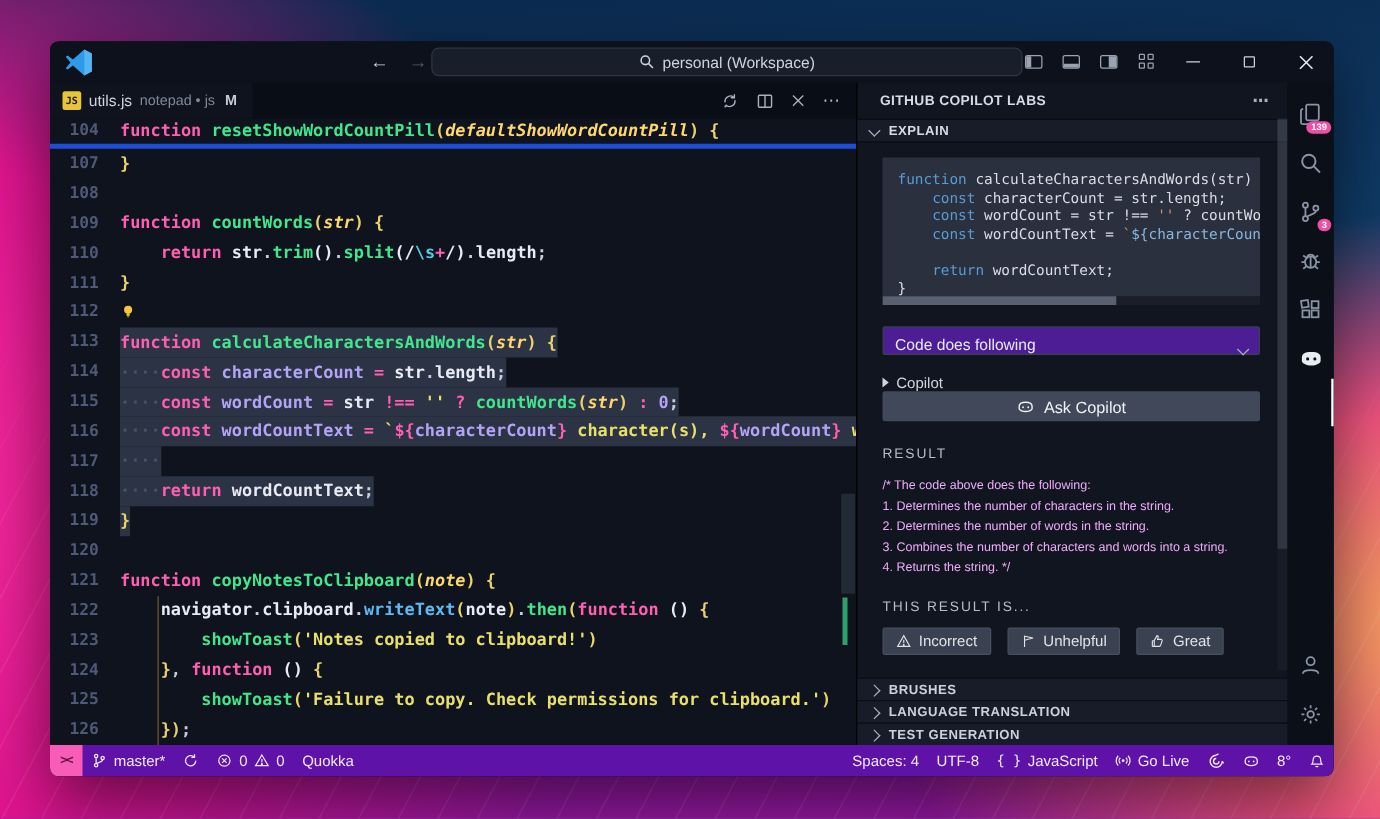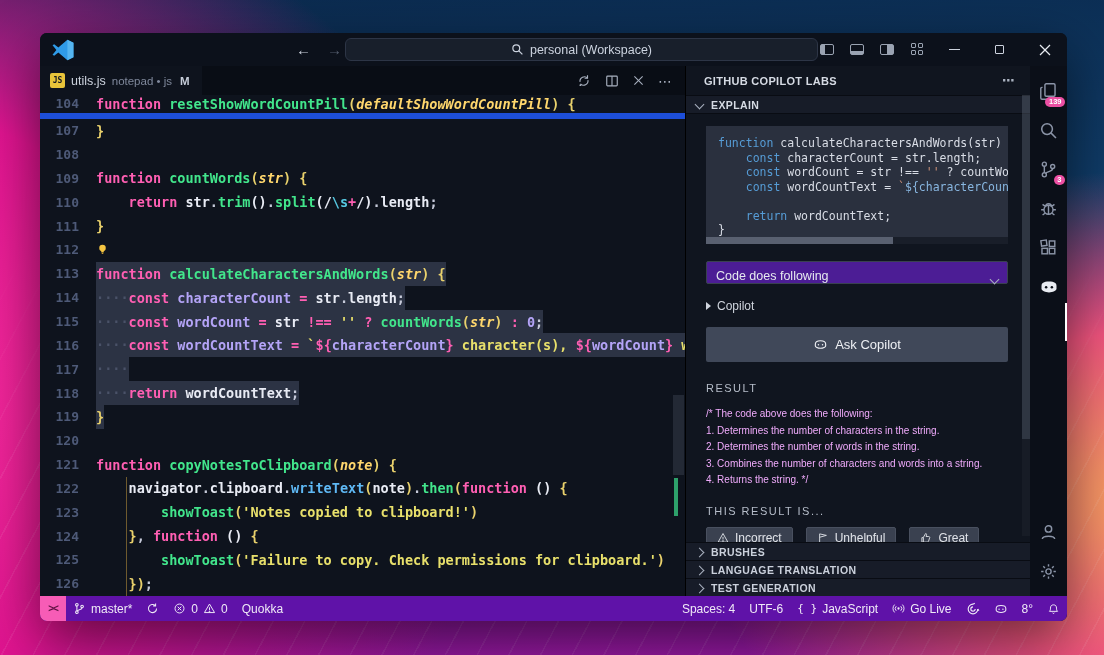--- a/index.html
+++ b/index.html
@@ -37,21 +37,21 @@
   .tabbar{height:29px;background:#090d15;display:flex;align-items:stretch;flex:none}
   .tab{background:#0e131d;display:flex;align-items:center;gap:6px;padding:0 12px 0 10px;font-size:12.5px}
   .jsbadge{width:15px;height:15px;background:#e8c43a;color:#151822;font-weight:bold;font-size:8px;border-radius:2px;
     display:flex;align-items:center;justify-content:center;font-family:"DejaVu Sans Mono",monospace}
   .tabdesc{color:#7f889b;font-size:11.5px}
   .tabgit{color:#c6cdd9;font-size:11.5px;font-weight:bold;margin-left:2px}
   .tabactions{margin-left:auto;display:flex;align-items:center;gap:14px;padding-right:12px;color:#a9b1c0}
   .editor{flex:1;position:relative;overflow:hidden;font-family:"DejaVu Sans Mono","Liberation Mono",monospace;
     font-size:13.5px;font-weight:bold;background:#0e131d}
   .cl{display:flex;height:23.85px;align-items:center}
-  .cl.fold{border-bottom:6px solid #1d4ed8}
+  .cl.fold{border-bottom:4px solid #1d4ed8}
   .gut{width:56px;flex:none;text-align:right;padding-right:17px;color:#4e5a78;font-weight:bold;font-size:13px}
   .code{white-space:pre;display:flex;align-items:center;height:100%}
   .sel .code{background:#2c3344}
   .full .code{flex:1}
   .kw{color:#ff5fb3}.fn{color:#42e68c}.vr{color:#b4a4f7}.pa{color:#ffd76d;font-style:italic}
   .st{color:#e8e06b}.br{color:#e9d16c}.tx{color:#e8ebf4}.pu{color:#c7cbda}
   .op,.lig{color:#ff5fb3}.nu{color:#b4a4f7}.mb{color:#5fb9f5}.cl-t{color:#56c7e0}.ws{color:#4a5268}
   .bulb{display:inline-flex;margin-right:3px}
   .iguide{position:absolute;left:86px;width:1px;background:#6e5a2e}
   .escroll{position:absolute;right:0;top:0;width:13px;height:100%}
@@ -72,21 +72,21 @@
     font-family:"DejaVu Sans Mono","Liberation Mono",monospace;font-size:11.5px;line-height:14.5px}
   .pvl{white-space:pre}
   .pk{color:#569cd6}.pt{color:#d9dde6}.ps{color:#ce9178}.pv{color:#88b6e0}
   .hscroll{position:absolute;left:0;bottom:0;width:100%;height:7px;background:#191e29}
   .hscroll .th{width:62%;height:100%;background:#596070}
   .promptsel{margin-top:17px;height:23px;background:#4c1d95;border:1px solid #3a4150;border-radius:2px;
     display:flex;align-items:flex-end;padding:0 9px;font-size:12.5px;color:#e6e9ef}
   .promptsel .chev{margin-left:auto}
   .advanced{margin-top:15px;display:flex;align-items:center;gap:6px;font-size:12px;color:#cfd4dd}
   .tri{width:0;height:0;border-left:5px solid #cfd4dd;border-top:4px solid transparent;border-bottom:4px solid transparent}
-  .askbtn{margin-top:14px;height:35px;background:#404859;border-radius:2px;display:flex;align-items:center;
+  .askbtn{height:24px;background:#404859;border-radius:2px;display:flex;align-items:center;
     justify-content:center;gap:7px;font-size:13px;color:#eef0f4}
   .reslabel{margin-top:20px;font-size:11px;letter-spacing:1.2px;color:#b6bdc9}
   .restext{margin-top:12px;font-size:10px;line-height:16.5px;color:#f0abfc}
   .fblabel{margin-top:16px;font-size:11px;letter-spacing:1.2px;color:#b6bdc9}
   .fbrow{margin-top:10px;display:flex;gap:13px}
   .fbbtn{height:22px;background:#3a4150;border:1px solid #49505f;border-radius:2px;display:flex;align-items:center;
     gap:6px;padding:0 10px;font-size:12px;color:#e0e3e8}
   .collapsed{flex:none;margin-top:auto}
   .csec{height:18px;background:#171c28;border-top:1px solid #090c13;display:flex;align-items:center;gap:8px;
     padding:0 10px;font-size:10.5px;font-weight:bold;letter-spacing:.4px;color:#cbd1dc}
@@ -495,21 +495,21 @@
       <span>0</span>
     </div>
     <div class="sitem">
         <span>Quokka</span>
       </div>
     <div class="sright">
       <div class="sitem">
           <span>Spaces: 4</span>
         </div>
       <div class="sitem">
-          <span>UTF-6</span>
+          <span>UTF-8</span>
         </div>
       <div class="sitem">
         <span style="font-family:'DejaVu Sans Mono',monospace;font-size:11px">{ }</span>
         <span>JavaScript</span>
       </div>
       <div class="sitem">
         <svg width="13" height="13" viewBox="0 0 16 16" fill="none" stroke="#efe9f7" stroke-width="1.2">
             <circle cx="8" cy="8" r="1.4" fill="#efe9f7" stroke="none"></circle>
             <path d="M5.2 5.2a4 4 0 0 0 0 5.6M10.8 5.2a4 4 0 0 1 0 5.6"></path>
             <path d="M3.2 3.2a6.8 6.8 0 0 0 0 9.6M12.8 3.2a6.8 6.8 0 0 1 0 9.6"></path>

